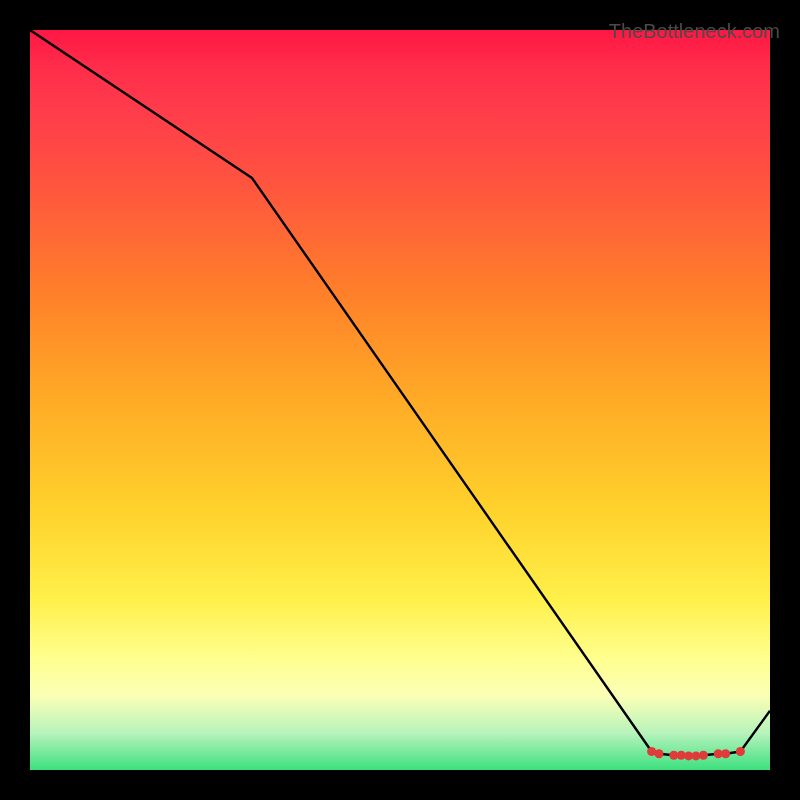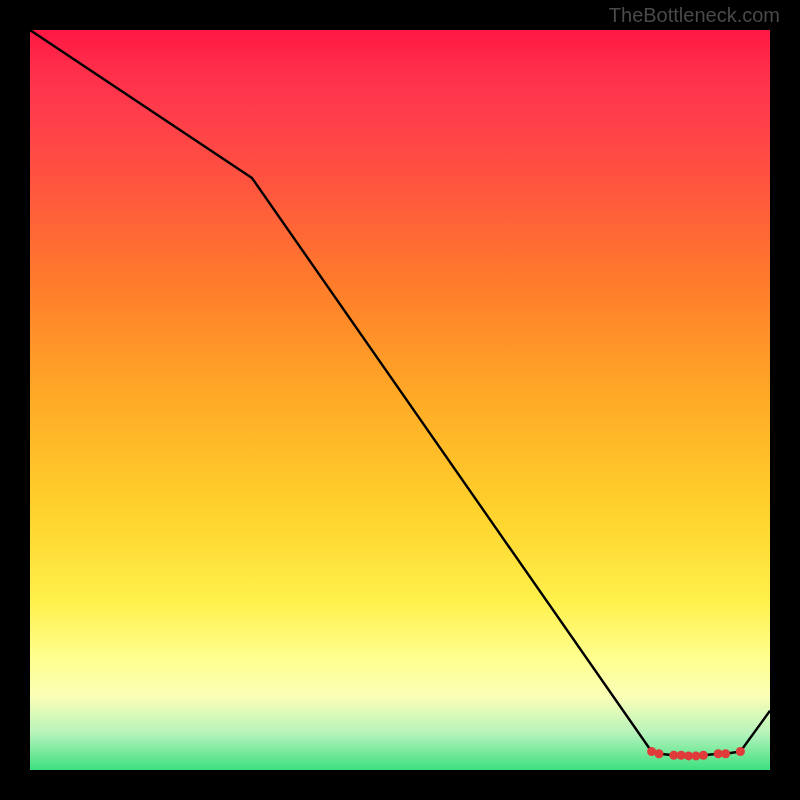--- a/index.html
+++ b/index.html
@@ -6,21 +6,21 @@
   body {
     width: 800px;
     height: 800px;
     background: #000;
     position: relative;
     font-family: Arial, sans-serif;
     overflow: hidden;
   }
   .attribution {
     position: absolute;
-    top: 4px;
+    top: 20px;
     right: 20px;
     color: #4a4a4a;
     font-size: 20px;
     font-weight: 500;
     z-index: 10;
   }
   .plot-area {
     position: absolute;
     left: 30px;
     top: 30px;

